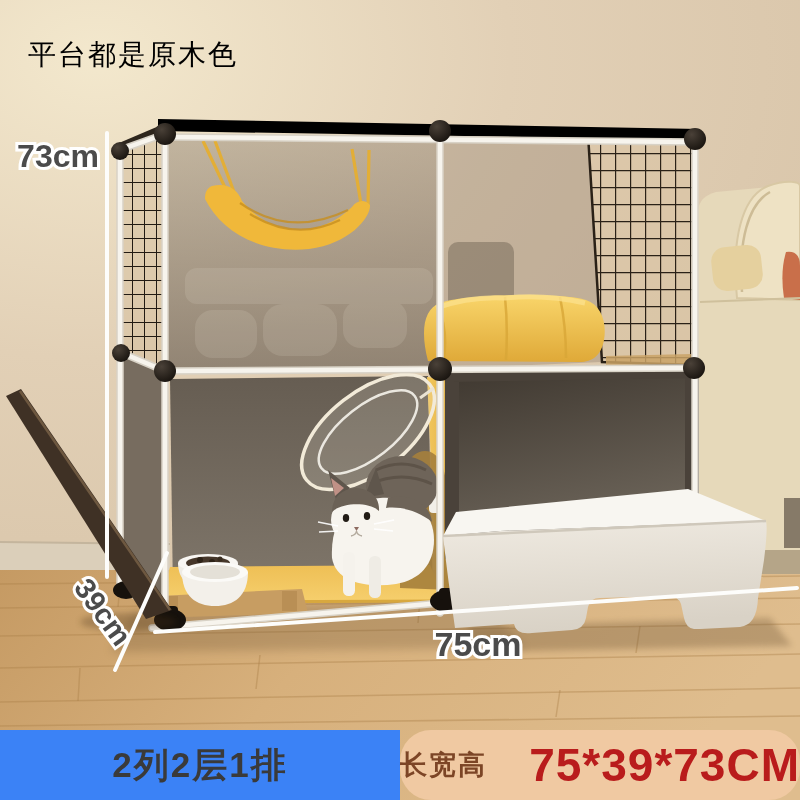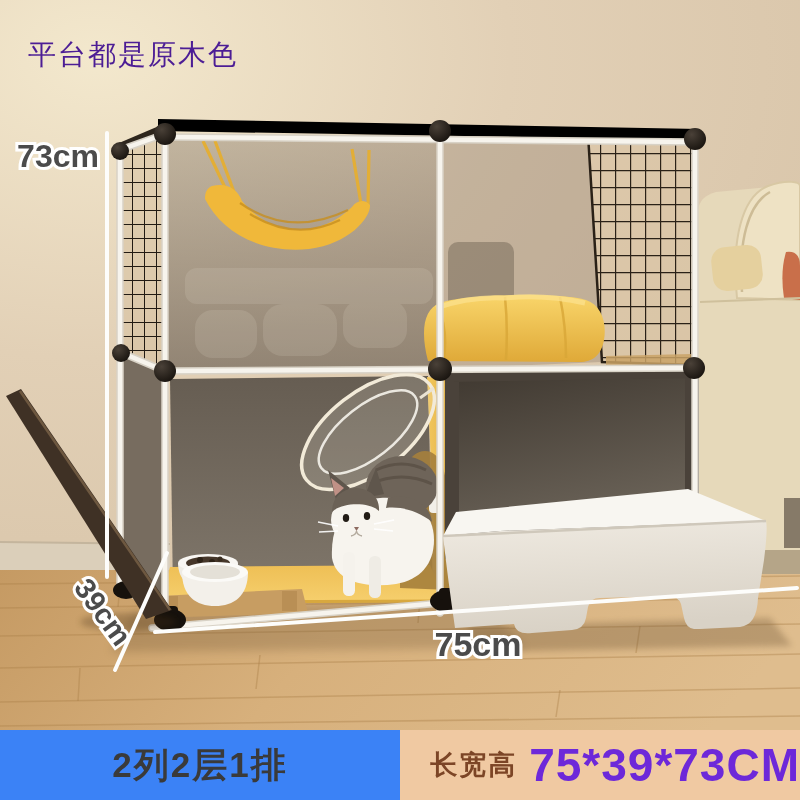--- a/index.html
+++ b/index.html
@@ -3,34 +3,34 @@
 <meta charset="utf-8">
 <style>
   html,body{margin:0;padding:0;background:#efefef;}
   .stage{
     position:relative;width:800px;height:800px;overflow:hidden;
     background:#ddcbb1;font-family:"Liberation Sans",sans-serif;
   }
   .stage svg{position:absolute;left:0;top:0;}
   .note-topleft{
     position:absolute;left:28px;top:36px;
-    font-size:28px;color:#4c1d95;letter-spacing:2px;font-weight:500;
+    font-size:28px;color:#000000;letter-spacing:2px;font-weight:500;
   }
   .footer{position:absolute;left:0;top:730px;width:800px;height:70px;display:flex;}
   .footer-left{
     width:400px;height:70px;background:#3b82f6;
     display:flex;align-items:center;justify-content:center;
     font-size:35px;color:#3a3a3a;font-weight:600;letter-spacing:2px;
   }
   .footer-right{
     width:400px;height:70px;background:#f0c9a2;
-    display:flex;align-items:center;justify-content:flex-end;gap:12px;
+    display:flex;align-items:center;justify-content:space-between;gap:12px;border-radius:31px;
   }
   .size-prefix{font-size:27px;color:#7c4526;font-weight:600;letter-spacing:2px;}
-  .size-value{font-size:46px;color:#6d28d9;font-weight:bold;letter-spacing:1px;}
+  .size-value{font-size:46px;color:#b91c1c;font-weight:bold;letter-spacing:1px;}
   .dim-text{font-weight:bold;fill:#4b4b4b;stroke:#ffffff;stroke-width:6px;paint-order:stroke;font-family:"Liberation Sans",sans-serif;}
 </style>
 </head>
 <body>
 
 <div class="stage">
 
 <svg width="800" height="800" viewBox="0 0 800 800">
   <defs>
     <radialGradient id="wallG" cx="0.12" cy="0.1" r="1.15">

